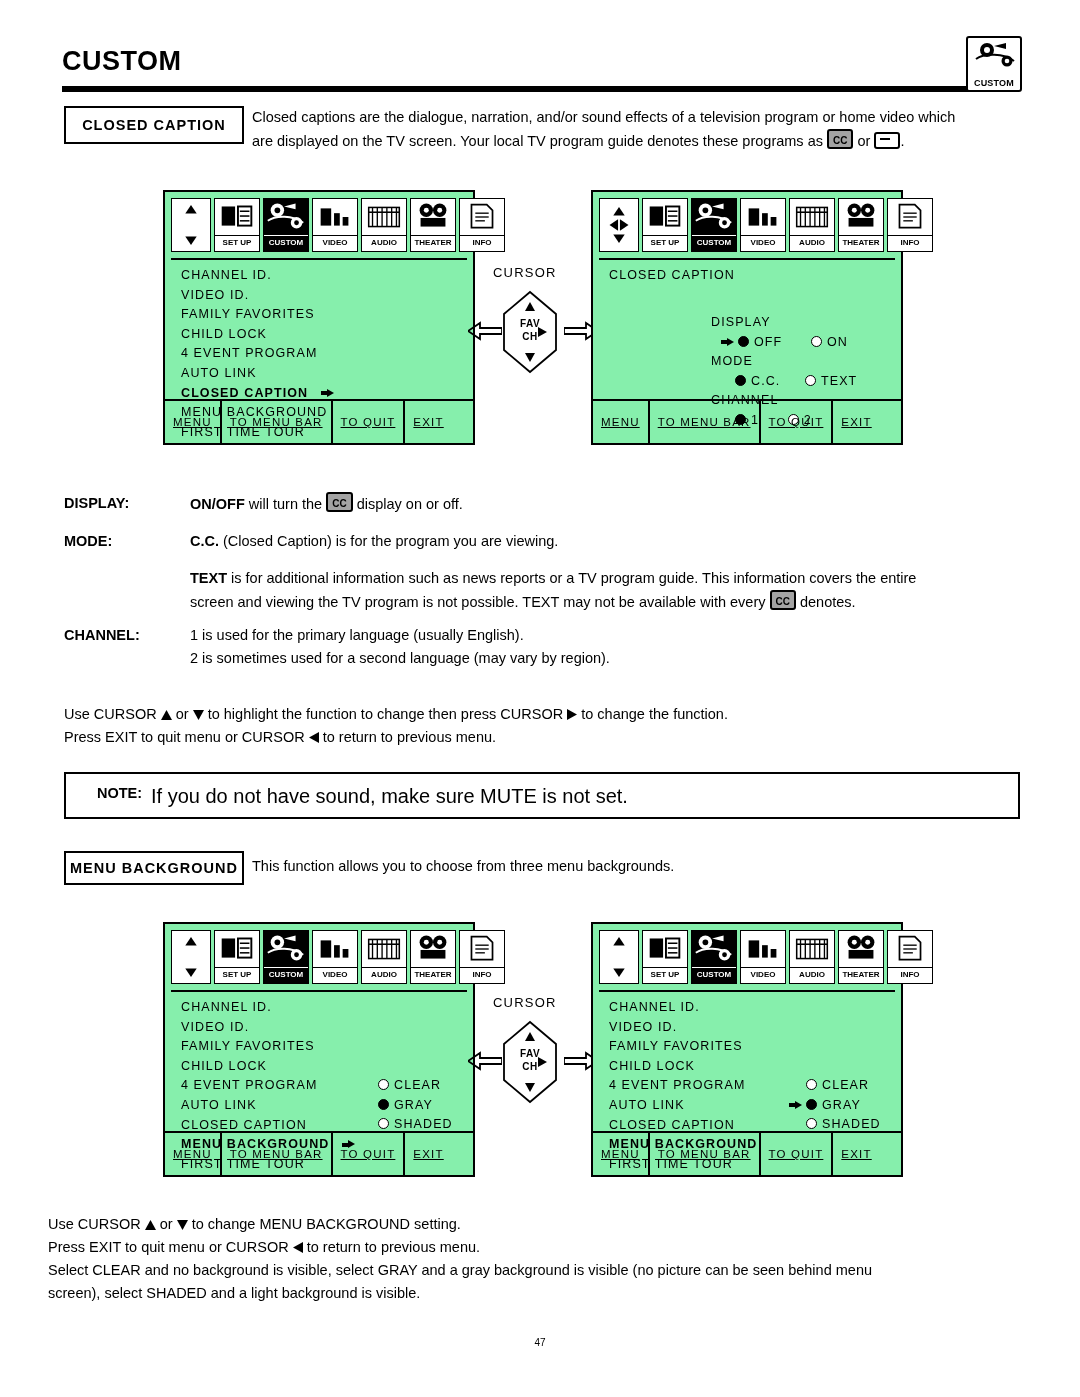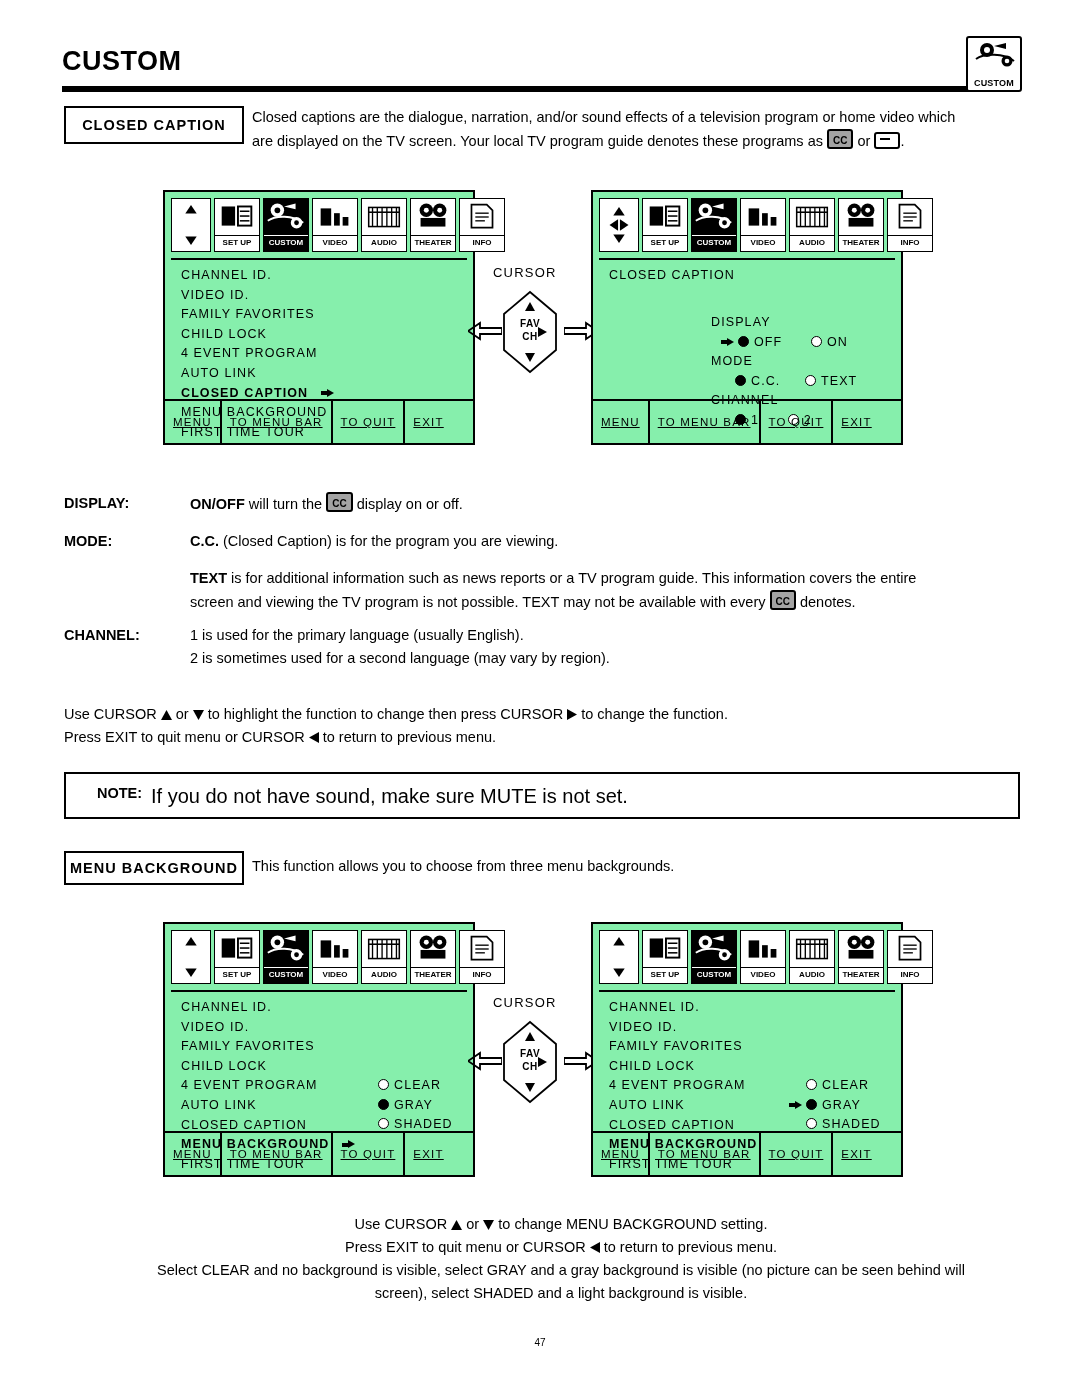--- a/index.html
+++ b/index.html
@@ -702,38 +702,38 @@
     </div>
 
     <div class="osd-bottom">
       <span>MENU</span>
       <span>TO MENU BAR</span>
       <span>TO QUIT</span>
       <span>EXIT</span>
     </div>
   </div>
 
-  <div class="para" style="left:76px; top:1213px; width:970px;text-align:center;">
+  <div class="para" style="left:48px; top:1213px; width:970px;">
     <div>
       <span>Use CURSOR</span>
       <svg width="11" height="10" viewBox="0 0 11 10" style="vertical-align:-1px">
           <path d="M5.5 0 L11 10 L0 10 Z" fill="#000"></path>
         </svg>
       <span>or</span>
       <svg width="11" height="10" viewBox="0 0 11 10" style="vertical-align:-1px">
           <path d="M5.5 10 L0 0 L11 0 Z" fill="#000"></path>
         </svg>
       <span>to change MENU BACKGROUND setting.</span>
     </div>
     <div>
       <span>Press EXIT to quit menu or CURSOR</span>
       <svg width="10" height="11" viewBox="0 0 10 11" style="vertical-align:-1px">
           <path d="M0 5.5 L10 0 L10 11 Z" fill="#000"></path>
         </svg>
       <span>to return to previous menu.</span>
     </div>
-    <div>Select CLEAR and no background is visible, select GRAY and a gray background is visible (no picture can be seen behind will</div>
+    <div>Select CLEAR and no background is visible, select GRAY and a gray background is visible (no picture can be seen behind menu</div>
     <div>screen), select SHADED and a light background is visible.</div>
   </div>
 
   <div class="footer-num" style="left:0; top:1337px;">47</div>
 
 </div>
 
 </body></html>

